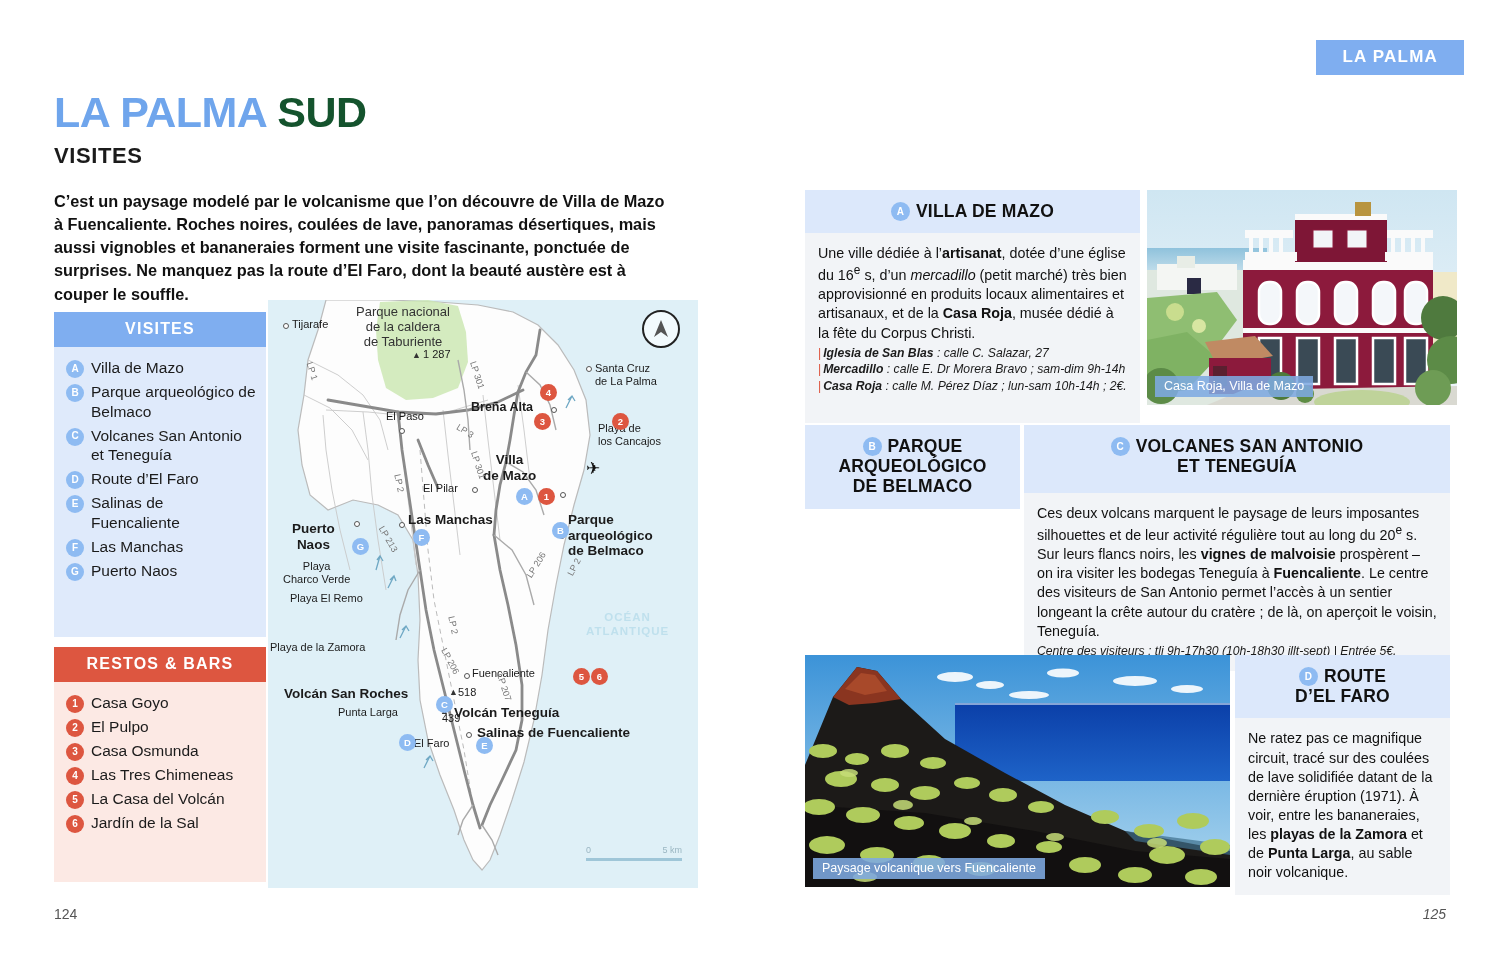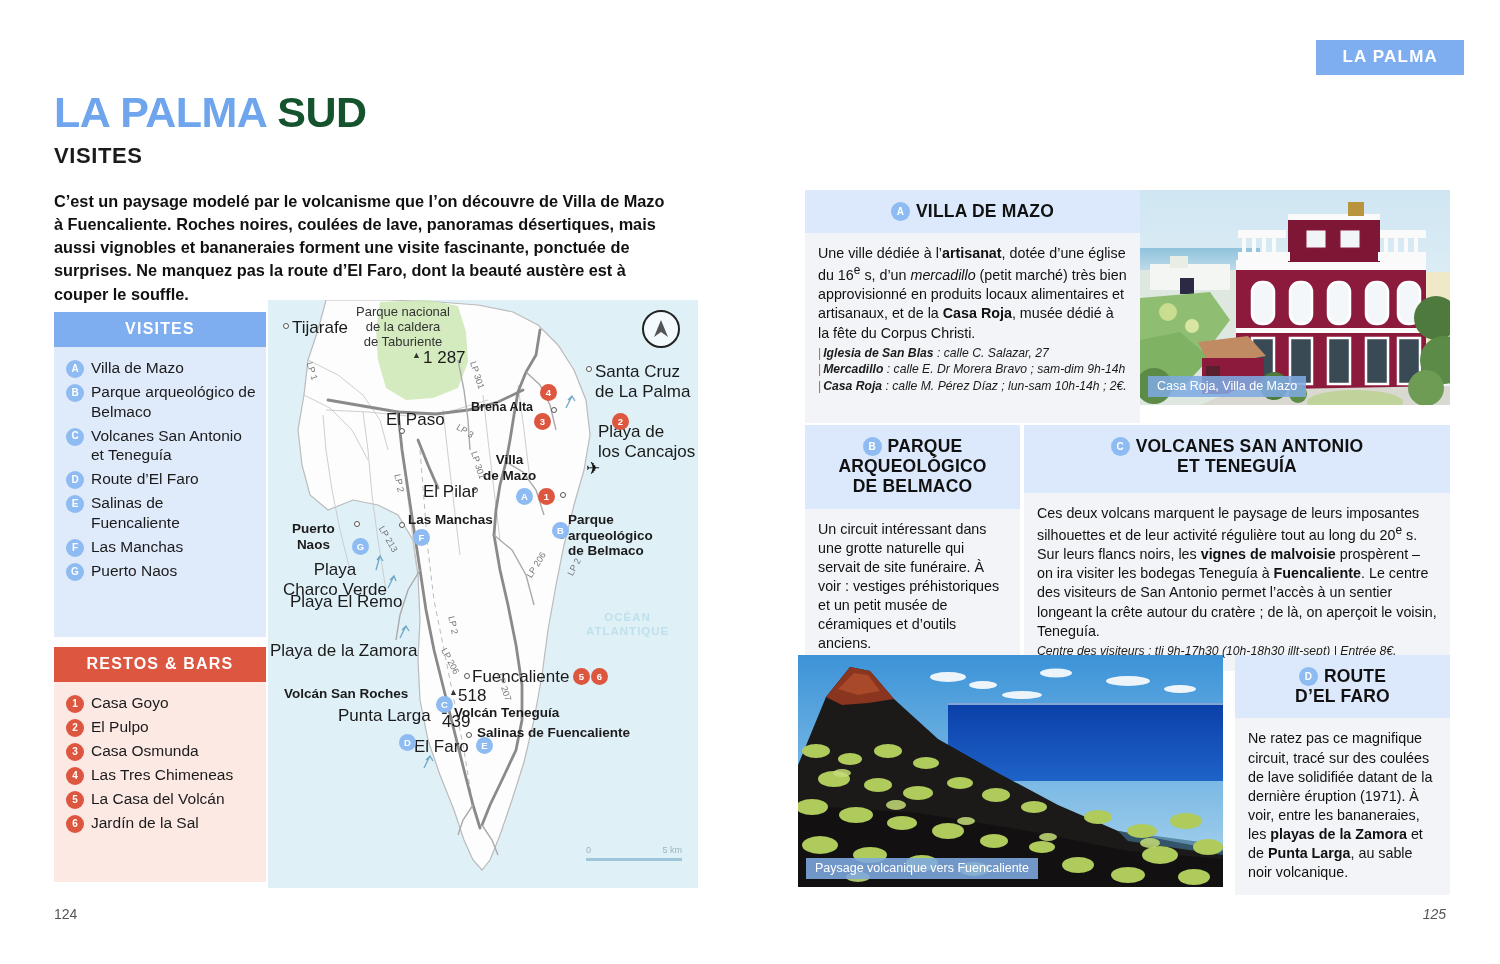--- a/index.html
+++ b/index.html
@@ -83,21 +83,21 @@
 
   
   .map {
     position: absolute; left: 268px; top: 300px;
     width: 430px; height: 588px;
     background: #DFF0F7;
     overflow: hidden;
   }
   .map svg { display: block; }
 
-  .map-lbl { position: absolute; font-size: 17px; color: #1b1b1b; white-space: nowrap; }
+  .map-lbl { position: absolute; font-size: 11px; color: #1b1b1b; white-space: nowrap; }
   .map-lbl.bold { font-weight: bold; font-size: 12.5px; }
   .map-lbl.big  { font-weight: bold; font-size: 13.5px; }
   .map-lbl.sea  { color: #BFE0ED; font-weight: bold; letter-spacing: 1px; font-size: 11.5px; }
   .map-lbl.park { color: #333; font-size: 13px; text-align: center; }
   .map-lbl.road { color: #777; font-size: 9px; }
   .map-lbl.c    { text-align: center; }
 
   .mbadge {
     position: absolute; width: 17px; height: 17px; border-radius: 50%;
     color: #fff; font-size: 9.5px; font-weight: bold;
@@ -142,21 +142,21 @@
   }
   .box-body { background: #F2F4F7; padding: 11px 12px 12px 13px; }
   .box-body p { font-size: 14.3px; line-height: 1.34; color: #111; }
   .box-body p b { font-weight: bold; }
   .box-body p i { font-style: italic; }
   .prac { font-size: 12.2px; font-style: italic; color: #1b1b1b; line-height: 1.36; margin-top: 2px; }
   .prac .sep { color: #DD5640; font-style: normal; margin-right: 2px; }
   .prac b { font-weight: bold; }
 
   
-  .photo { position: absolute; overflow: hidden; }
+  .photo { position: absolute; overflow: hidden; margin-left: 7px; }
   .caption {
     position: absolute; left: 8px; bottom: 8px;
     background: rgba(126,170,225,0.88); color: #fff;
     font-size: 12.5px; padding: 3px 9px 4px 9px;
     white-space: nowrap;
   }
 
   .pgnum { position: absolute; bottom: 42px; font-size: 14px; color: #555; }
 </style>
 </head>
@@ -518,36 +518,32 @@
   </div>
 
   <div class="box" style="left:55px; top:425px; width:215px;">
     <div class="box-hd" style="min-height:68px;">
       <div class="ttl">
         <span class="hd-badge">B</span><span>PARQUE</span><br>
         <span>ARQUEOLÓGICO</span><br>
         <span>DE BELMACO</span>
       </div>
     </div>
-    <div class="box-body" style="min-height:155px;">
-      <p>Un circuit intéressant dans une grotte naturelle qui servait de site funéraire. À voir : vestiges préhistoriques et un petit musée de céramiques et d’outils anciens.</p>
-      <div class="prac">Lomo Oscuro, 32 | Lun-sam 10h-15h | Entrée 2€.</div>
-    </div>
   </div>
 
   <div class="box" style="left:274px; top:425px; width:426px;">
     <div class="box-hd" style="min-height:68px;">
       <div class="ttl">
         <span class="hd-badge">C</span><span>VOLCANES SAN ANTONIO</span><br>
         <span>ET TENEGUÍA</span>
       </div>
     </div>
     <div class="box-body" style="min-height:155px;">
       <p>Ces deux volcans marquent le paysage de leurs imposantes silhouettes et de leur activité régulière tout au long du 20<sup>e</sup> s. Sur leurs flancs noirs, les <b>vignes de malvoisie</b> prospèrent – on ira visiter les bodegas Teneguía à <b>Fuencaliente</b>. Le centre des visiteurs de San Antonio permet l’accès à un sentier longeant la crête autour du cratère ; de là, on aperçoit le voisin, Teneguía.</p>
-      <div class="prac">Centre des visiteurs : tlj 9h-17h30 (10h-18h30 jllt-sept) | Entrée 8€.</div>
+      <div class="prac">Centre des visiteurs : tlj 9h-17h30 (10h-18h30 jllt-sept) | Entrée 5€.</div>
     </div>
   </div>
 
   <div class="photo" style="left:48px; top:655px; width:425px; height:232px;">
     <svg width="425" height="232" viewBox="0 0 425 232">
       <defs>
         <linearGradient id="skyB" x1="0" y1="0" x2="0" y2="1">
           <stop offset="0%" stop-color="#3C93D8"></stop>
             <stop offset="100%" stop-color="#AFD8EF"></stop>
         </linearGradient>

